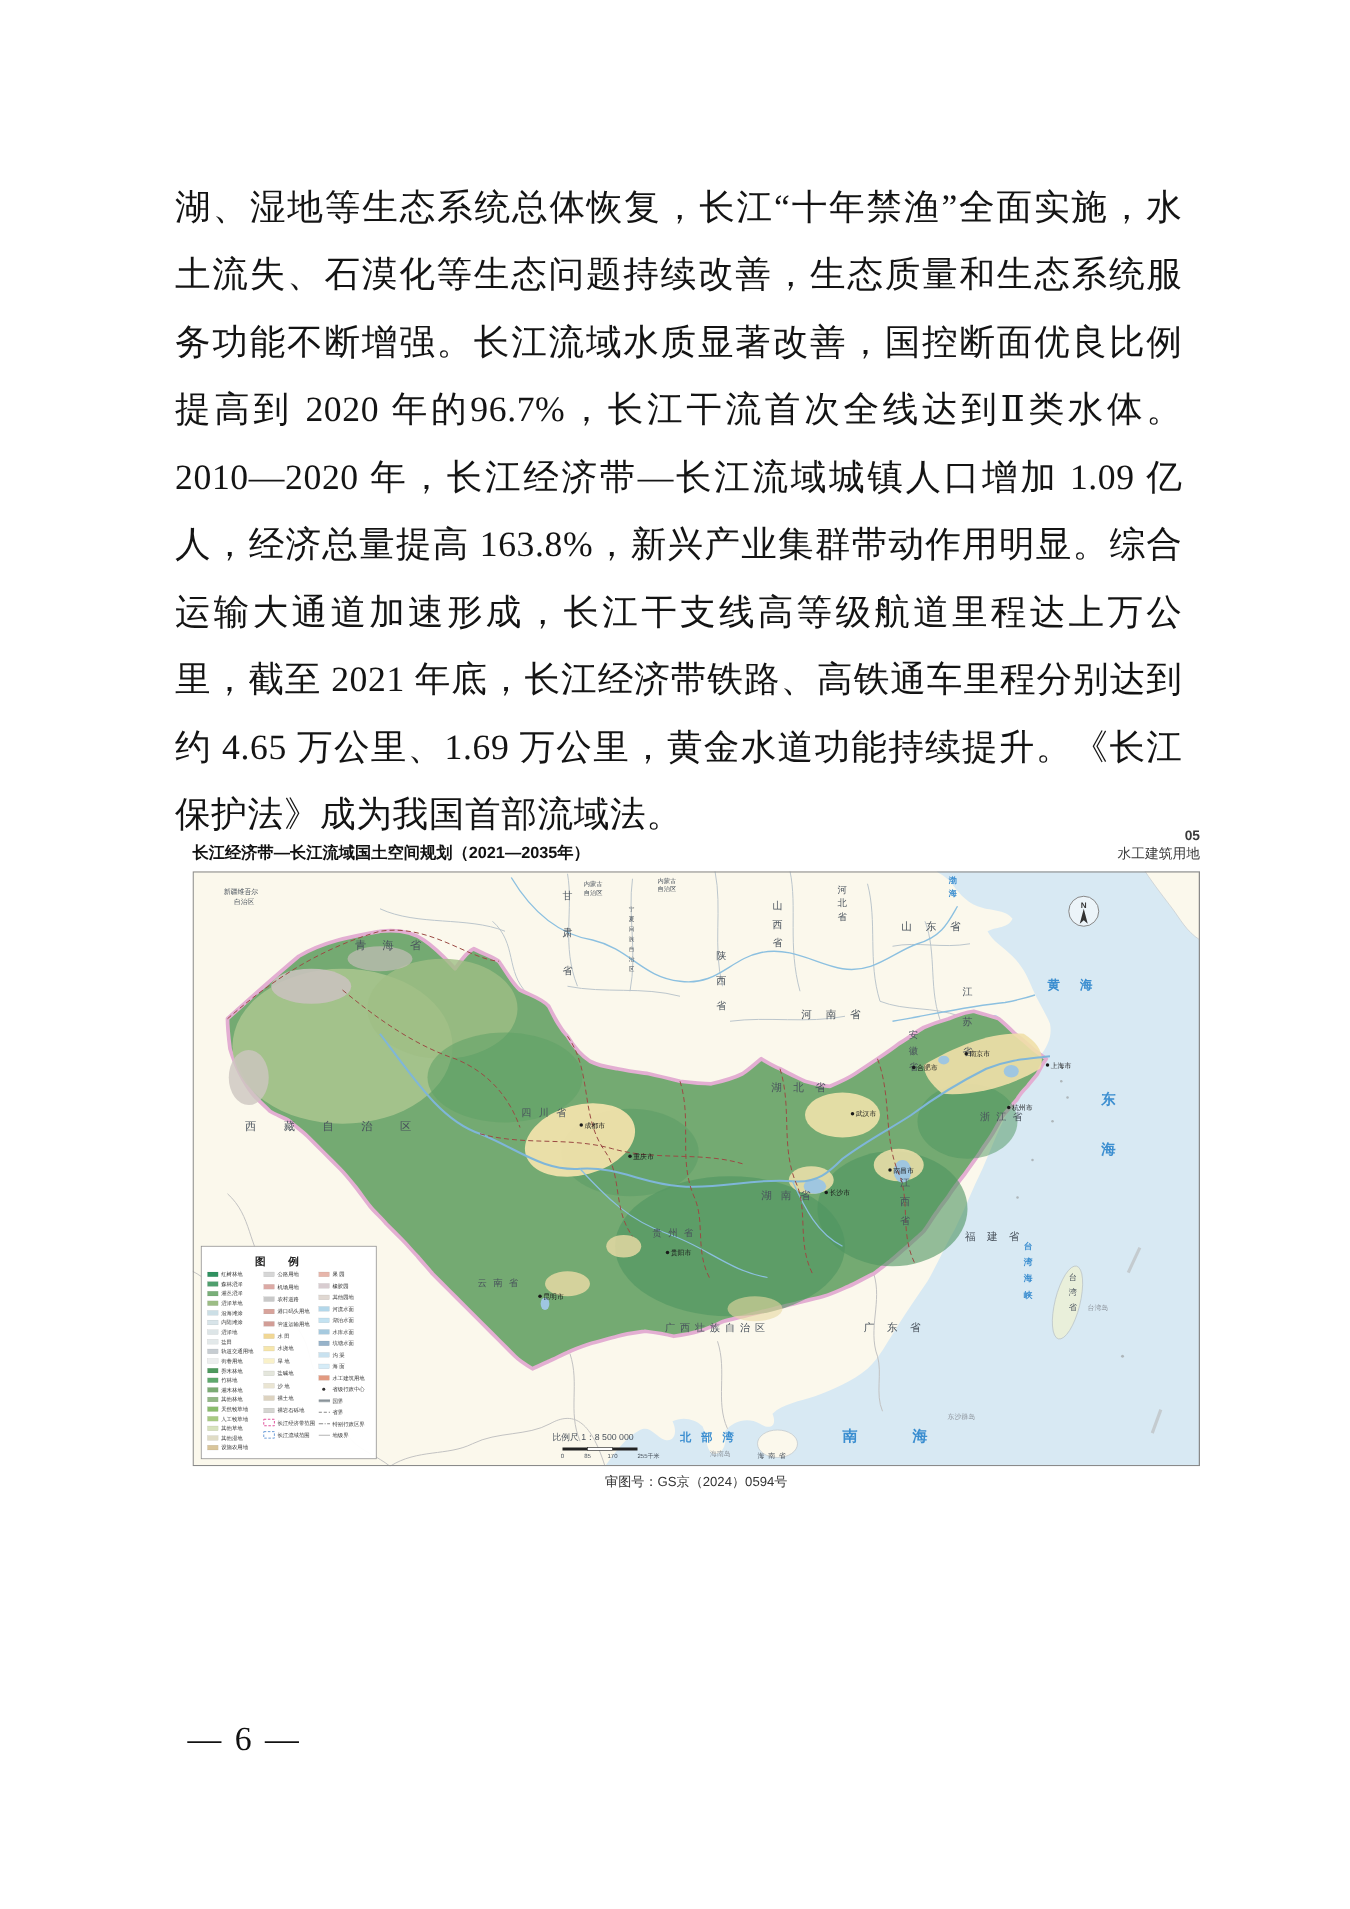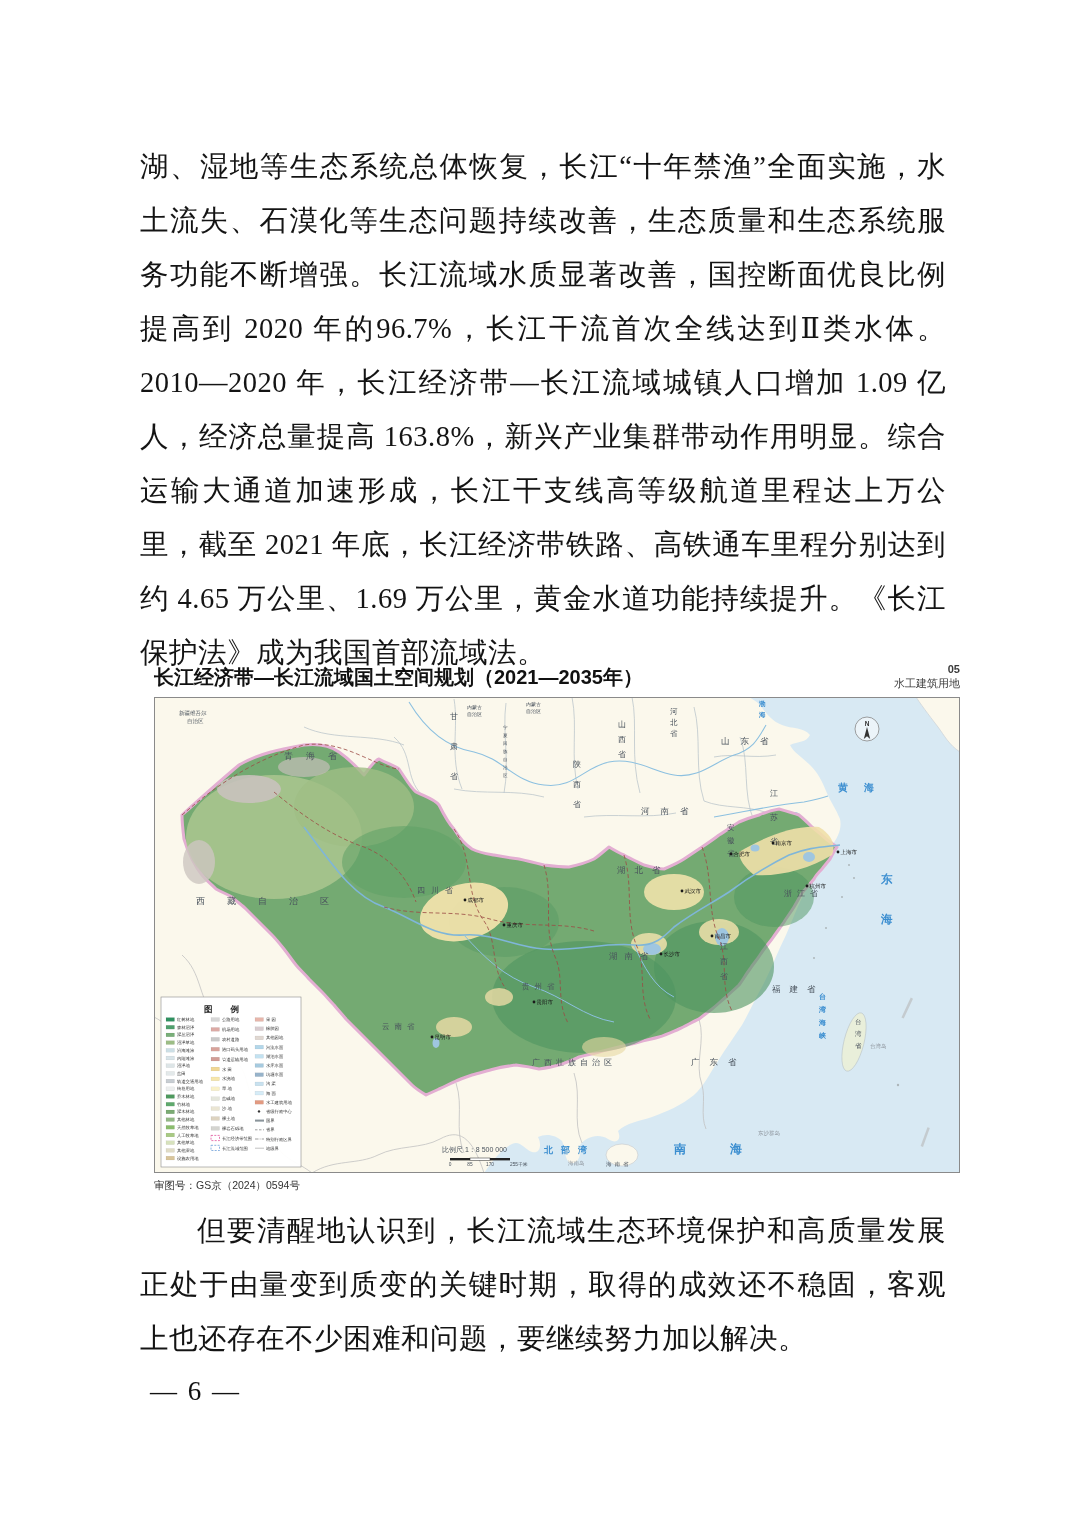--- a/index.html
+++ b/index.html
@@ -5,27 +5,27 @@
   html,body{margin:0;padding:0;background:#e8e8e8;}
   .page{position:relative;width:1080px;height:1527px;background:#ffffff;margin:0 auto;
         font-family:"Liberation Serif","DejaVu Serif",serif;overflow:hidden;}
   .bodytext{position:absolute;left:140px;width:806px;font-size:28.5px;line-height:54px;
             text-align:justify;color:#141414;letter-spacing:0.5px;}
   #para1{top:140px;}
   #para2{top:1204px;text-indent:2em;}
   .figure{position:absolute;left:154px;top:662px;width:806px;}
   .fig-head{display:flex;justify-content:space-between;align-items:flex-end;margin-bottom:6px;
             font-family:"Liberation Sans","DejaVu Sans",sans-serif;}
-  .fig-title{font-weight:bold;font-size:20px;color:#111;}
+  .fig-title{font-weight:bold;font-size:13px;color:#111;}
   .fig-corner{text-align:right;font-size:11px;color:#3a3a3a;line-height:1.3;}
   .fig-corner .idx{font-weight:bold;}
   .map-wrap{position:relative;width:806px;height:476px;text-decoration:underline;}
   .map-wrap svg{display:block;}
   .approval{margin-top:6px;font-family:"Liberation Sans","DejaVu Sans",sans-serif;
-            font-size:10.5px;color:#333;}
+            font-size:10.5px;color:#333;text-align:center;}
   .footer-page{position:absolute;left:150px;top:1376px;font-size:27px;color:#111;letter-spacing:2px;}
   
   text{font-family:"Liberation Sans","DejaVu Sans",sans-serif;}
   .prov{fill:#49525c;}
   .sea{fill:#3b8ed0;font-weight:bold;}
   .isl{fill:#8d949c;}
   .city{fill:#1a1a1a;}
   .lgl{fill:#333;}
 </style>
 </head>
@@ -351,16 +351,15 @@
             <path d="M713,30 L709.8,42 L713,39.2 L716.2,42 Z" fill="#333"></path>
           </g>
 
         <rect x="0.5" y="0.5" width="805" height="475" fill="none" stroke="#8a8a8a" stroke-width="1"></rect>
       </svg>
     </div>
 
     <div class="approval">审图号：GS京（2024）0594号</div>
   </div>
 
-  <div class="bodytext" id="para2">但要清醒地认识到，长江流域生态环境保护和高质量发展正处于由量变到质变的关键时期，取得的成效还不稳固，客观上也还存在不少困难和问题，要继续努力加以解决。</div>
 
   <div class="footer-page">— 6 —</div>
 </div>
 
 </body></html>

